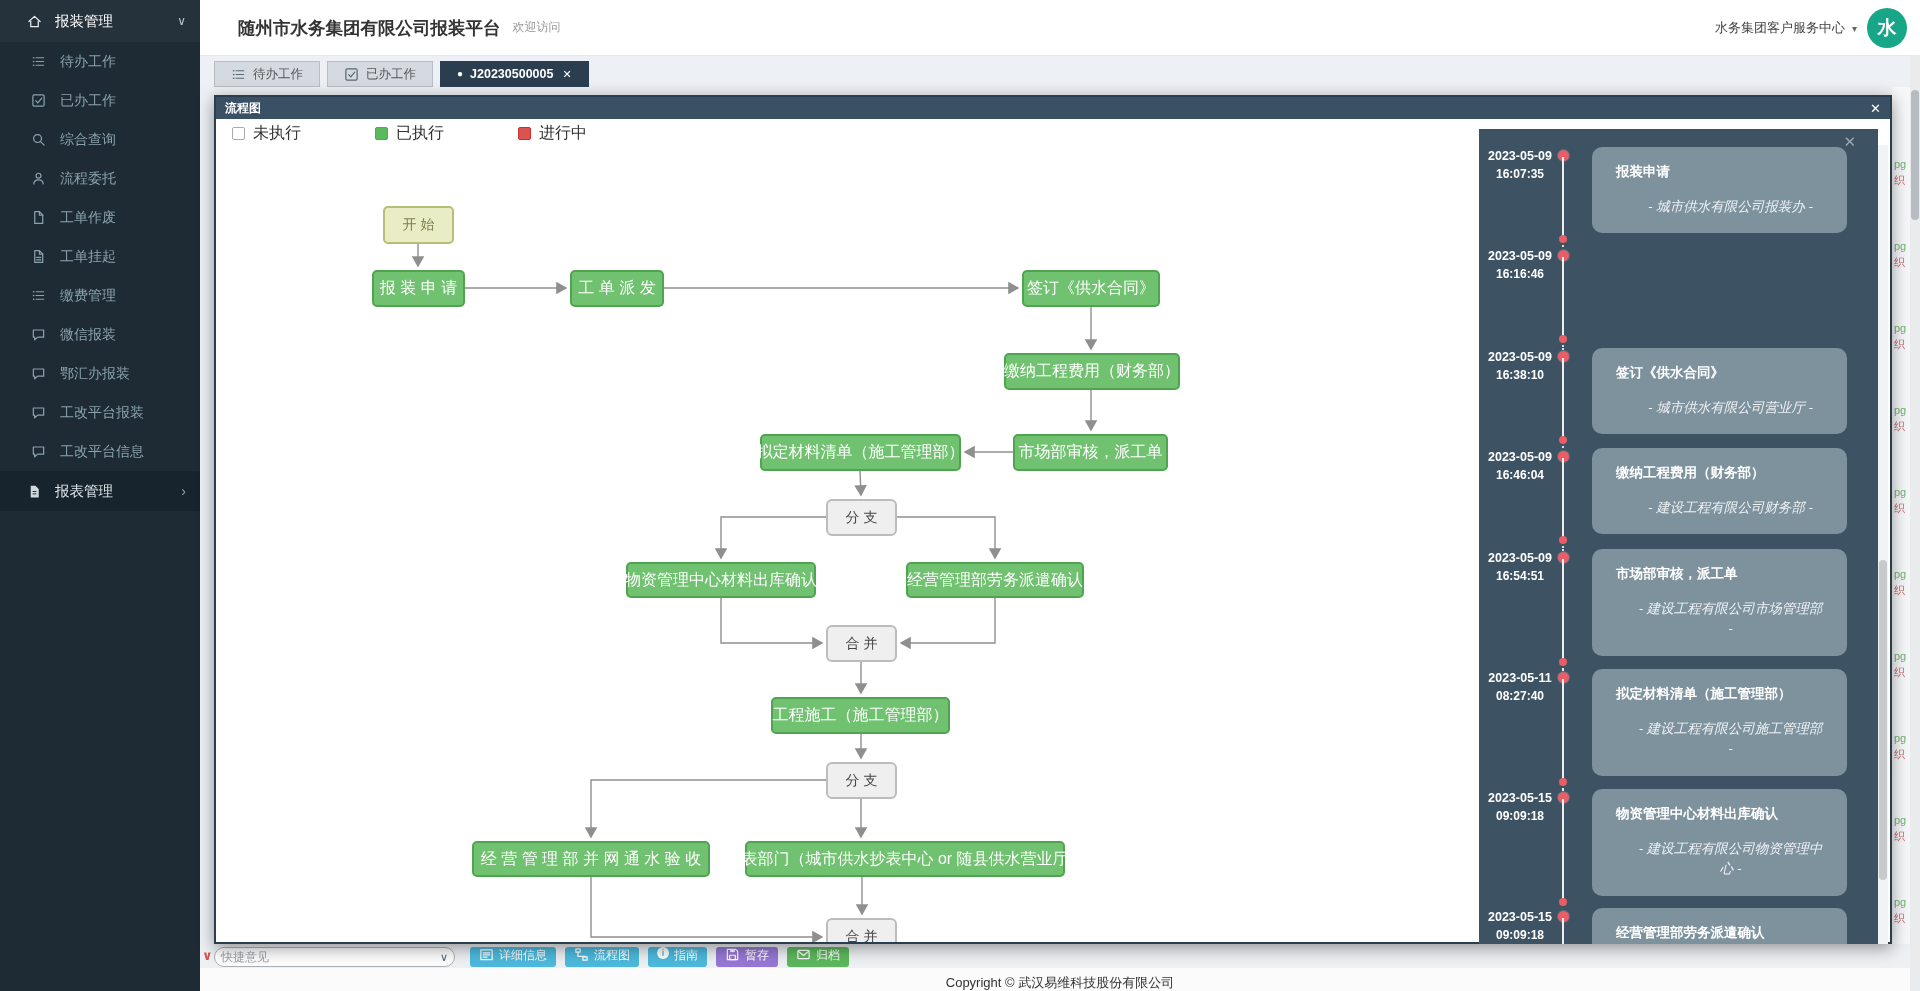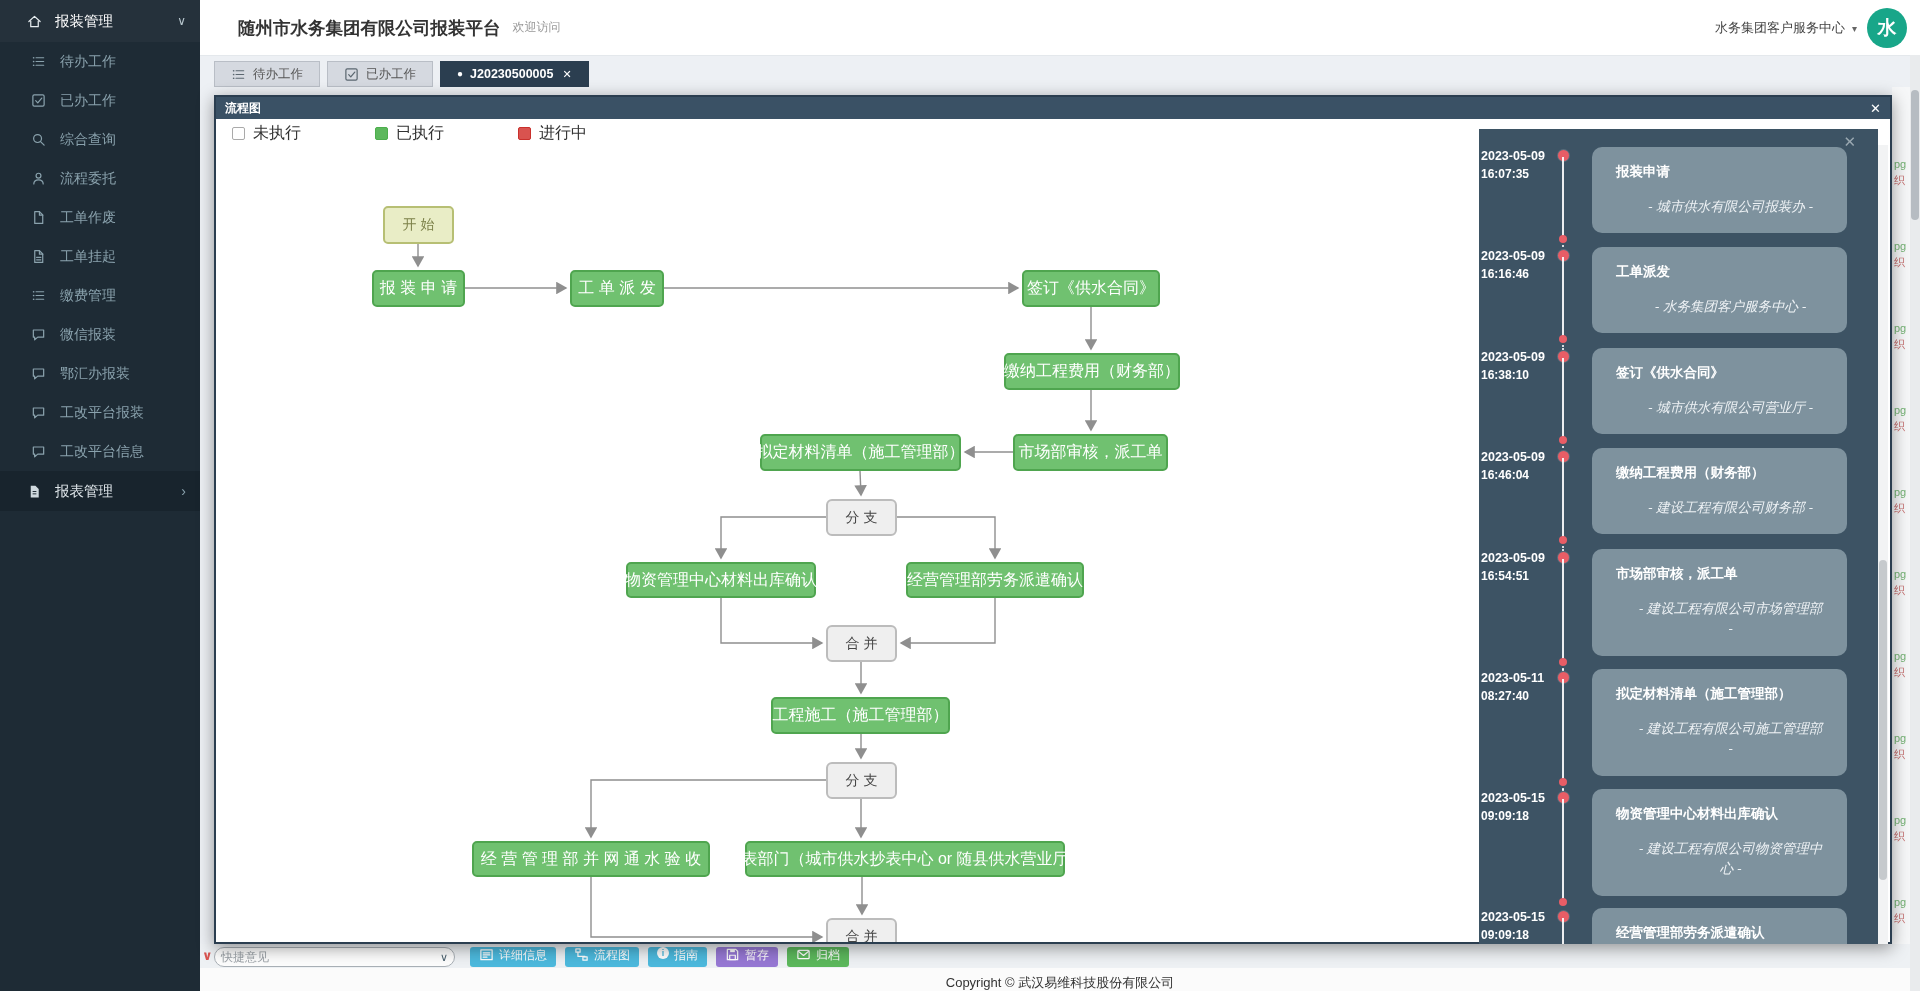--- a/index.html
+++ b/index.html
@@ -73,21 +73,21 @@
         border-radius:5px;font-size:16px;white-space:nowrap;padding:0 6px;}
   .fnode.done{background:#70c170;border:2px solid #4fa54f;color:#fff;}
   .fnode.start{background:#e9edc6;border:2px solid #b7bf74;color:#7d824a;font-size:14px;}
   .fnode.gateway{background:#efefef;border:2px solid #bcbcbc;color:#444;font-size:14px;border-radius:6px;}
   .m-scroll{position:absolute;left:1878px;top:145px;width:10px;height:799px;background:#f2f3f4;z-index:48;}
   .m-scroll .thumb{position:absolute;left:1px;top:415px;width:8px;height:320px;background:#c6cacd;border-radius:4px;}
   
   .tl-panel{position:absolute;left:1479px;top:129px;width:399px;height:815px;background:#3d5364;
         overflow:hidden;z-index:45;}
   .tl-close{position:absolute;right:22px;top:4px;color:#9aa8b1;font-size:15px;font-weight:bold;cursor:pointer;}
-  .tl-date{position:absolute;left:2px;width:78px;color:#fff;}
+  .tl-date{position:absolute;left:2px;width:78px;text-align:center;color:#fff;}
   .tl-date .d1{font-size:12.5px;font-weight:bold;}
   .tl-date .d2{font-size:12px;font-weight:bold;margin-top:4px;}
   .tl-dot{position:absolute;left:79px;width:11px;height:11px;border-radius:50%;background:#e85d66;
         box-shadow:0 0 0 1px rgba(255,255,255,0.15);}
   .tl-sdot{position:absolute;left:80px;width:8px;height:8px;border-radius:50%;background:#e85d66;}
   .tl-seg{position:absolute;left:83px;width:2px;background:rgba(255,255,255,0.9);}
   .tl-dotseg{position:absolute;left:83px;width:0;border-left:2px dotted rgba(255,255,255,0.8);}
   .tl-card{position:absolute;left:113px;width:255px;box-sizing:border-box;background:#7e929e;border-radius:10px;
         padding-top:16px;overflow:hidden;}
   .tl-title{padding-left:24px;font-size:13.5px;font-weight:bold;color:#fff;}
@@ -422,24 +422,20 @@
       <div class="tl-dept">- 城市供水有限公司报装办 -</div>
     </div>
     <div class="tl-date" style="top: 120px;">
       <div class="d1">2023-05-09</div>
       <div class="d2">16:16:46</div>
     </div>
     <div class="tl-dot" style="top: 121px;"></div>
     <div class="tl-seg" style="top: 128px; height: 80px;"></div>
     <div class="tl-sdot" style="top: 206px;"></div>
     <div class="tl-dotseg" style="top: 216px; height: 3px;"></div>
-    <div class="tl-card" style="top: 118px; height: 86px;">
-      <div class="tl-title">工单派发</div>
-      <div class="tl-dept">- 水务集团客户服务中心 -</div>
-    </div>
     <div class="tl-date" style="top: 221px;">
       <div class="d1">2023-05-09</div>
       <div class="d2">16:38:10</div>
     </div>
     <div class="tl-dot" style="top: 222px;"></div>
     <div class="tl-seg" style="top: 229px; height: 80px;"></div>
     <div class="tl-sdot" style="top: 307px;"></div>
     <div class="tl-dotseg" style="top: 317px; height: 2px;"></div>
     <div class="tl-card" style="top: 219px; height: 86px;">
       <div class="tl-title">签订《供水合同》</div>

